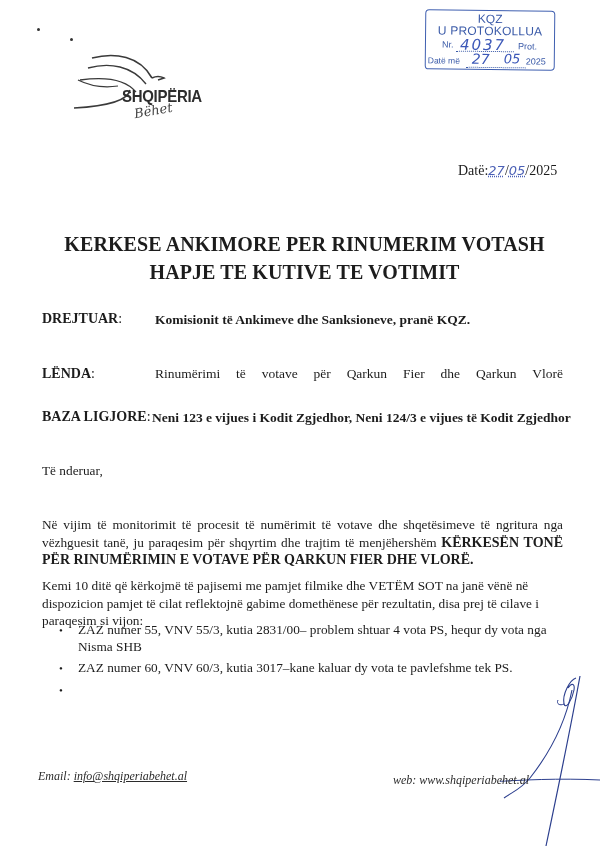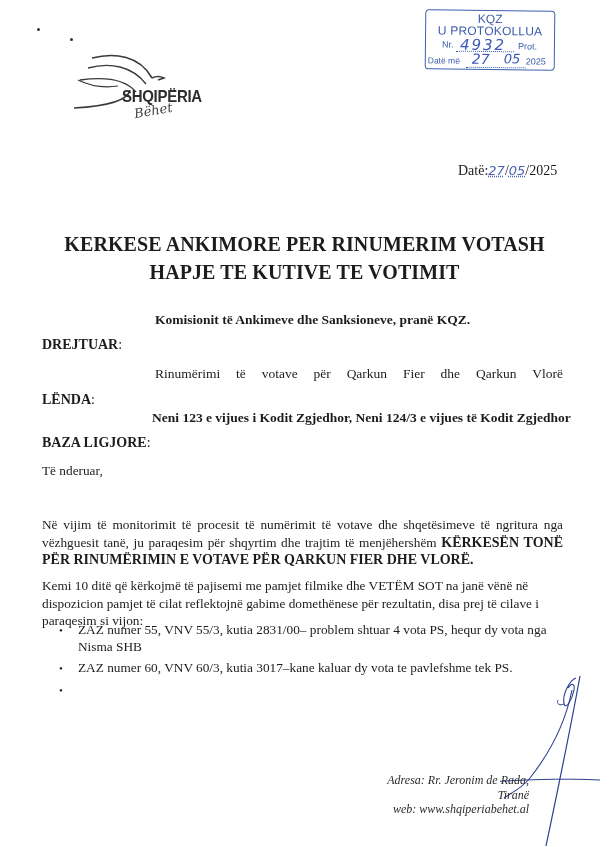--- a/index.html
+++ b/index.html
@@ -37,21 +37,21 @@
     
     .date { position: absolute; left: 458px; top: 163px; font-size: 14px; text-align: right; }
     .date .hw { font-family: "DejaVu Sans", sans-serif; font-style: italic; color: #4a5fb5; font-size: 13px; text-decoration: underline dotted #4a5fb5; }
 
     
     .title { position: absolute; left: 0; width: 609px; text-align: center; font-weight: bold; font-size: 20px; letter-spacing: 0.1px; }
     .t1 { top: 233px; }
     .t2 { top: 261px; }
 
     
-    .label { position: absolute; left: 42px; font-weight: bold; font-size: 14px; margin-top: 26px; }
+    .label { position: absolute; left: 42px; font-weight: bold; font-size: 14px; }
     .label .colon { font-weight: normal; }
     .meta-val { position: absolute; font-size: 13.5px; font-weight: bold; }
     .lenda-words { position: absolute; left: 155px; top: 366px; width: 408px; display: flex; justify-content: space-between; font-size: 13.5px; }
 
     .p { position: absolute; left: 42px; width: 521px; font-size: 13.3px; line-height: 17.5px; }
     .p.justify { text-align: justify; text-align-last: left; }
     .bold { font-weight: bold; font-size: 14px; }
 
     ul.items { position: absolute; left: 42px; top: 622px; width: 530px; margin: 0; padding: 0; list-style: none; font-size: 13.3px; }
     ul.items li { position: relative; padding-left: 36px; line-height: 16.5px; margin-bottom: 5px; }
@@ -66,21 +66,21 @@
 </head>
 <body>
 
 <div class="dot" style="left:37px;top:28px;"></div>
 <div class="dot" style="left:70px;top:38px;"></div>
 
 <div class="stamp">
   <div class="line1">KQZ</div>
   <div class="line2">U PROTOKOLLUA</div>
   <div class="row3">Nr.</div>
-  <div class="nr-val">4932</div>
+  <div class="nr-val">4037</div>
   <div class="nr-underline"></div>
   <div class="prot">Prot.</div>
   <div class="date-label">Datë më</div>
   <div class="date-day">27</div>
   <div class="date-month">05</div>
   <div class="date-year">2025</div>
   <div class="date-underline"></div>
 </div>
 
 <div>
@@ -136,17 +136,17 @@
 
 <svg class="signature" viewBox="0 0 100 177">
   <path d="M76 8 C70 10, 62 24, 64 34 C66 40, 72 30, 74 20 C75 14, 72 12, 68 18" stroke="#2c3f8e" stroke-width="1.1" fill="none"></path>
   <path d="M72 20 C66 50, 52 80, 30 108 C20 120, 12 122, 4 128" stroke="#2c3f8e" stroke-width="1.1" fill="none"></path>
   <path d="M80 6 C72 50, 62 100, 46 176" stroke="#2c3f8e" stroke-width="1.2" fill="none"></path>
   <path d="M64 34 C60 36, 56 34, 58 30" stroke="#2c3f8e" stroke-width="1" fill="none"></path>
   <path d="M-10 112 C20 110, 60 108, 100 110" stroke="#2c3f8e" stroke-width="1" fill="none"></path>
 </svg>
 
 <div class="footer-left">
+  <div><span>Email: </span><span class="mail">info@shqiperiabehet.al</span></div>
 </div>
 <div class="footer-right">
-  <div>Adresa: Rr. Jeronim de Rada, Tiranë</div>
   <div>web: www.shqiperiabehet.al</div>
 </div>
 
 </body></html>

